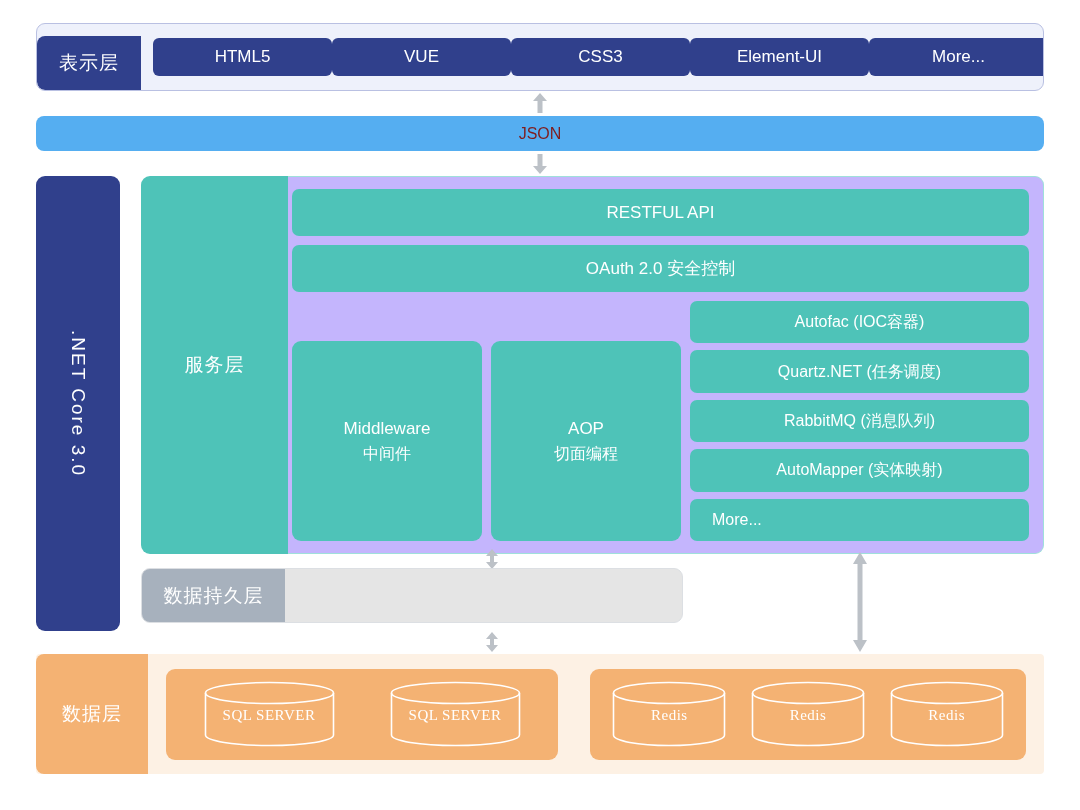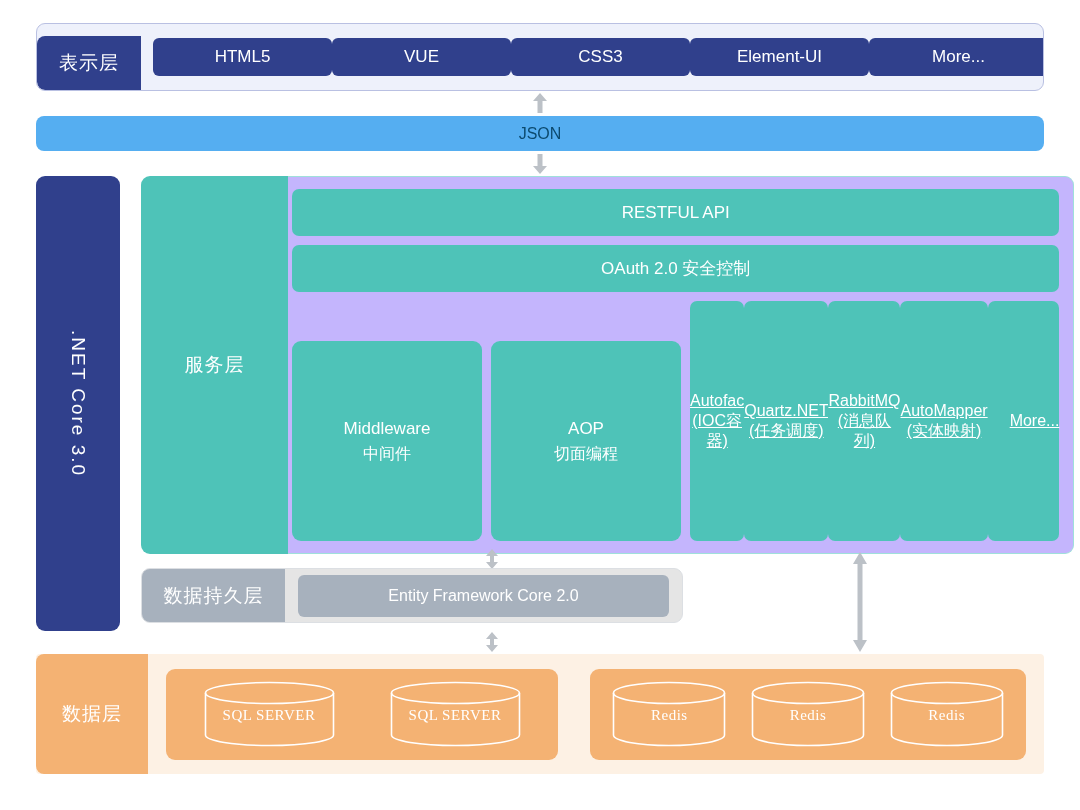--- a/index.html
+++ b/index.html
@@ -89,21 +89,21 @@
     left: 36px;
     top: 116px;
     width: 1008px;
     height: 35px;
     background: #55aef1;
     border-radius: 8px;
     display: flex;
     align-items: center;
     justify-content: center;
     font-size: 16px;
-    color: #0c4a6e;
+    color: #7f1d1d;
     box-sizing: border-box;
   }
 
   
   #dotnet-rail {
     position: absolute;
     left: 36px;
     top: 176px;
     width: 84px;
     height: 455px;
@@ -179,23 +179,23 @@
     align-items: center;
     justify-content: center;
     line-height: 1.45;
     box-sizing: border-box;
     margin-top: 40px;
   }
   .svc-bigbox .l2 { font-size: 16px; }
   .svc-col {
     flex: 1 1 auto;
     display: flex;
-    flex-direction: row;
+    flex-direction: column;
+    gap: 7px;
     min-width: 0;
-    text-decoration: underline;
   }
   .svc-col .pill {
     background: #4ec3b8;
     flex: 1 1 0;
     font-size: 16px;
     border-radius: 7px;
   }
   .svc-col .pill.left-align {
     justify-content: flex-start;
     padding-left: 22px;
@@ -361,23 +361,20 @@
   </div>
 
   <div class="arrow" style="left:481px; top:549px; width:22px; height:20px;">
     <svg width="22" height="20" viewBox="0 0 22 20">
       <path d="M11 0 L17 7 L13 7 L13 13 L17 13 L11 20 L5 13 L9 13 L9 7 L5 7 Z" fill="#bcc1c7"></path>
     </svg>
   </div>
 
   <div class="row-band" id="persistence">
     <div class="side-label">数据持久层</div>
-    <div class="inner">
-      <div class="pill">Entity Framework Core 2.0</div>
-    </div>
   </div>
 
   <div class="arrow" style="left:481px; top:632px; width:22px; height:20px;">
     <svg width="22" height="20" viewBox="0 0 22 20">
       <path d="M11 0 L17 7 L13 7 L13 13 L17 13 L11 20 L5 13 L9 13 L9 7 L5 7 Z" fill="#bcc1c7"></path>
     </svg>
   </div>
 
   <div class="arrow" style="left:849px; top:552px; width:22px; height:100px;">
     <svg width="22" height="100" viewBox="0 0 22 100" preserveAspectRatio="none">

